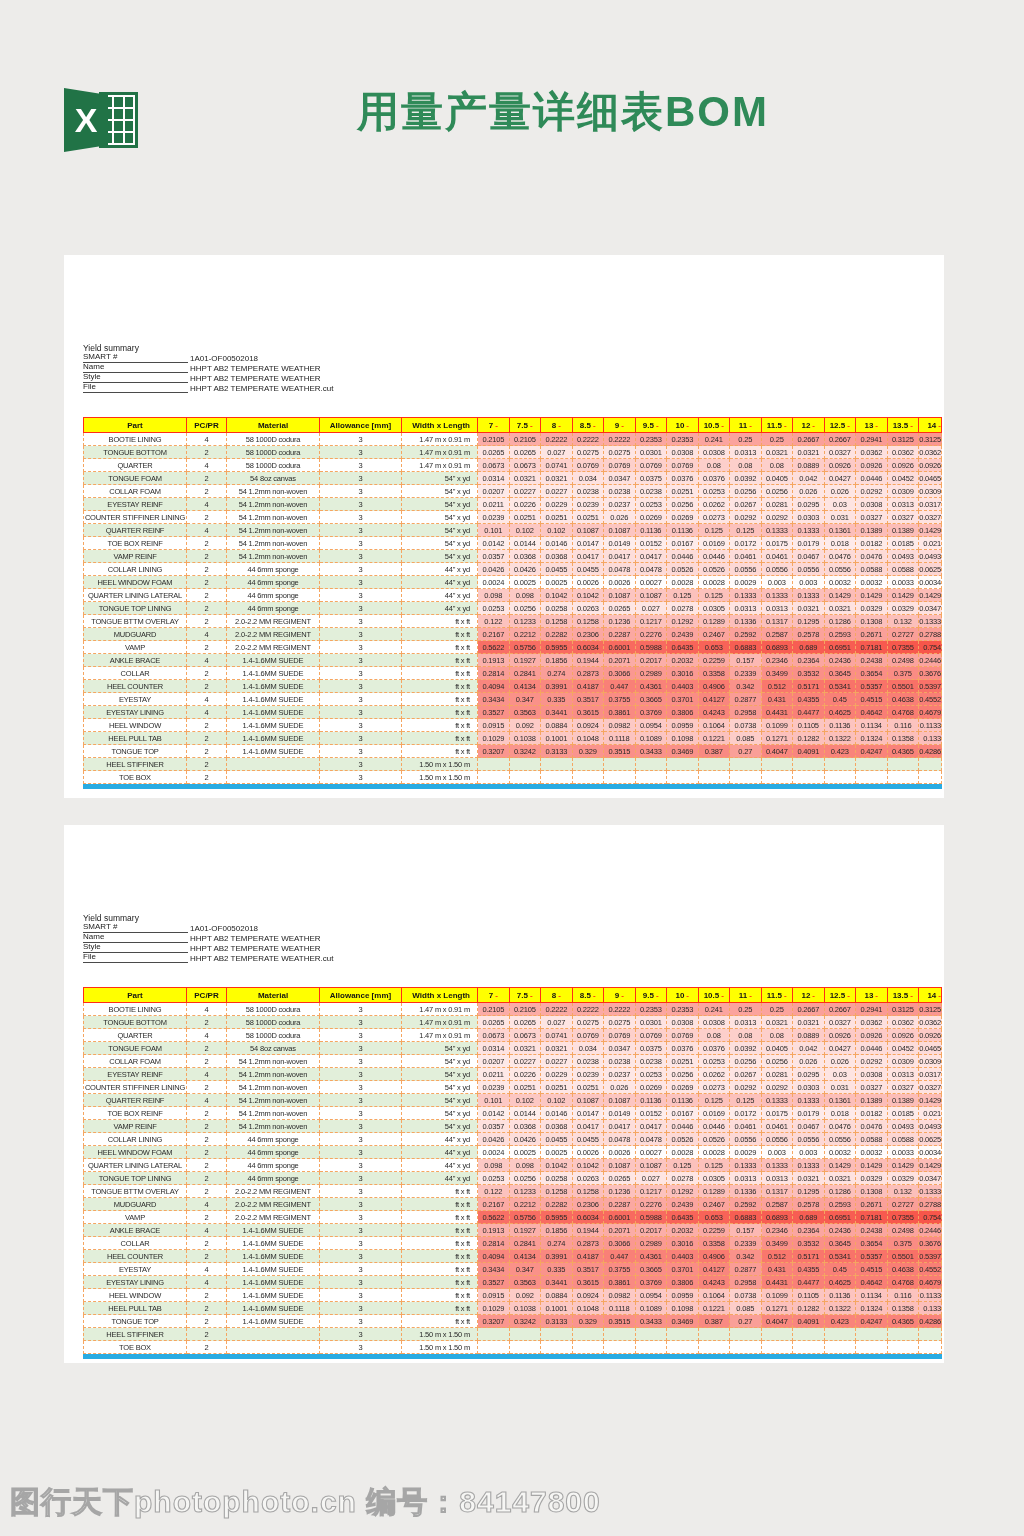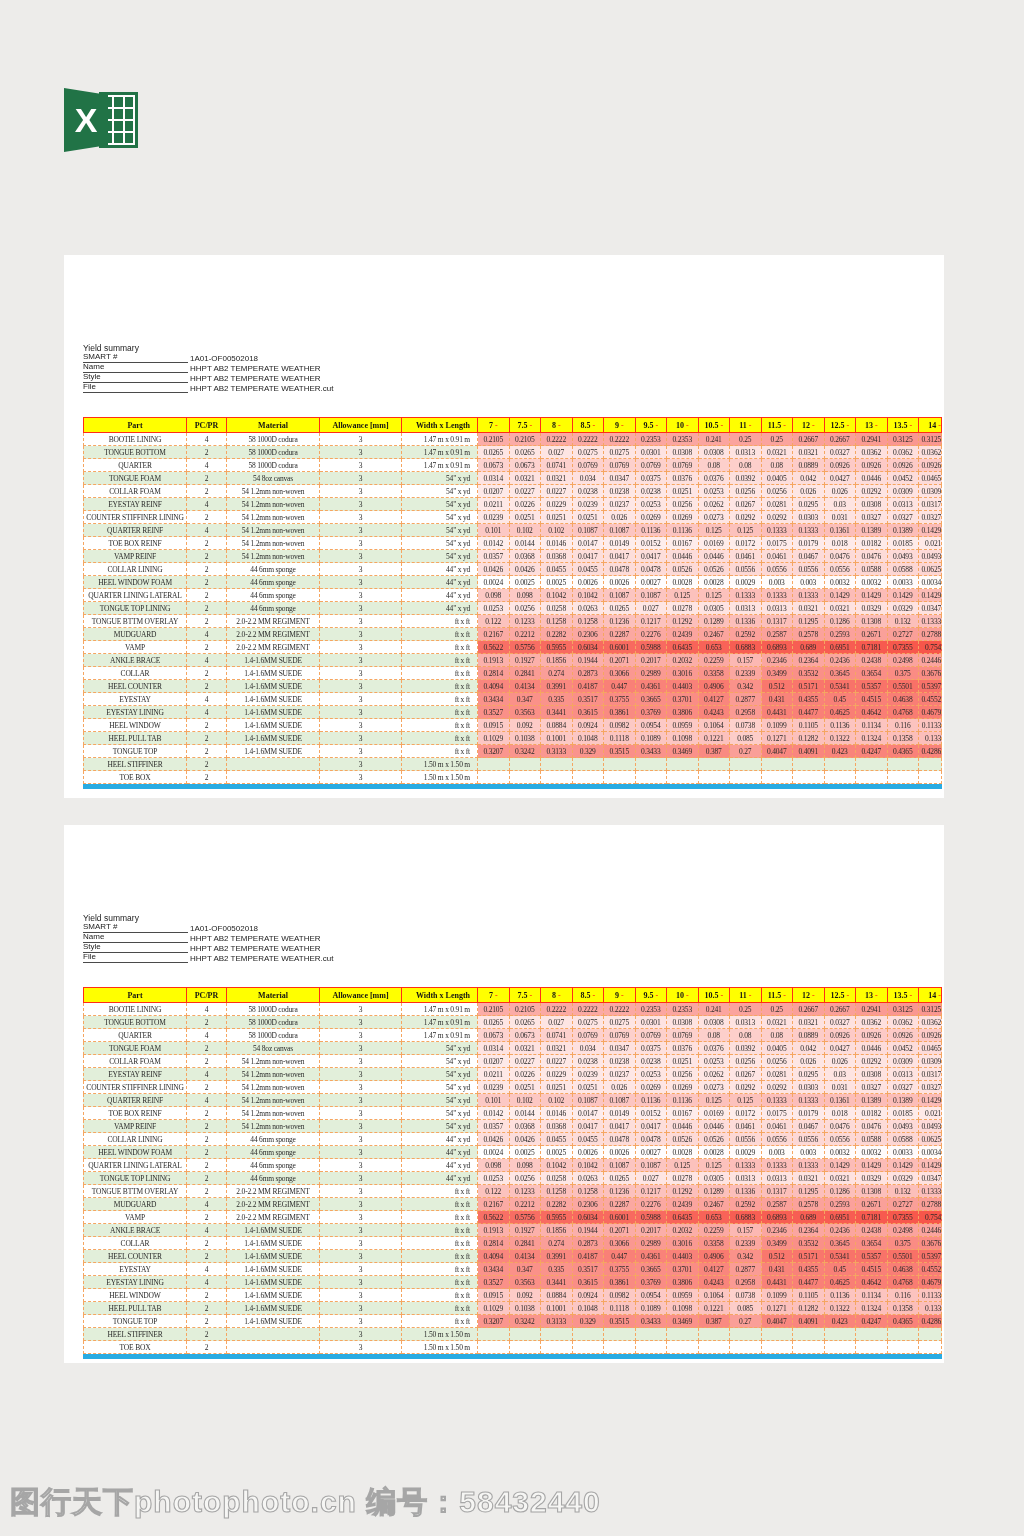--- a/index.html
+++ b/index.html
@@ -32,21 +32,21 @@
   .panel{position:absolute;left:64px;width:880px;background:#fff;}
   #panel-1{top:255px;height:543px;}
   #panel-2{top:825px;height:538px;}
   .meta{position:absolute;left:19px;top:88px;color:#222;}
   .ys-label{font-size:8.5px;line-height:10px;}
   .meta-row{display:flex;height:10px;align-items:center;}
   .meta-label{width:105px;height:100%;border-bottom:1px solid #4a4a4a;font-size:8px;display:flex;align-items:flex-end;box-sizing:border-box;padding-bottom:1px;}
   .meta-value{font-size:8px;padding-left:2px;white-space:nowrap;}
   
   .bom{position:absolute;left:19px;top:162px;width:859px;}
-  .trow{display:grid;grid-template-columns:104px 40px 93px 82px 76px repeat(14,31.5px) 23px;font-family:Liberation Serif, serif;}
+  .trow{display:grid;grid-template-columns:104px 40px 93px 82px 76px repeat(14,31.5px) 23px;}
   .cell{
     box-sizing:border-box;height:13px;overflow:hidden;white-space:nowrap;
     display:flex;align-items:center;justify-content:center;
     font-size:7.5px;color:#2a2a2a;letter-spacing:-0.2px;
     border-right:1px dashed var(--dash,#f5a661);
     border-bottom:1px dashed var(--dash,#f5a661);
     background:#fff;
   }
   .trow .cell:first-child{border-left:1px dashed var(--dash,#f5a661);}
   .band .cell{background:var(--band,#e2efda);}
@@ -84,20 +84,21 @@
       <i></i>
       <i></i>
       <i></i>
   </div>
   <div class="xl-x">
     <span>X</span>
   </div>
 </div>
 
 <div class="titles">
+  <h1 class="page-title">用量产量详细表BOM</h1>
 </div>
 
 <section class="panel" id="panel-1">
     <div class="meta">
       <div class="ys-label">Yield summary</div>
       <div class="meta-row">
         <div class="meta-label">SMART #</div>
         <div class="meta-value">1A01-OF00502018</div>
       </div>
       <div class="meta-row">
@@ -1457,13 +1458,13 @@
         <div class="cell ynum"></div>
         <div class="cell ynum"></div>
         <div class="cell ynum"></div>
         <div class="cell ynum"></div>
         <div class="cell ynum ylast"></div>
       </div>
       <div class="tbar"></div>
     </div>
   </section>
 
-<div class="watermark">图行天下photophoto.cn 编号：58432440</div>
+<div class="watermark">图行天下photophoto.cn 编号：84147800</div>
 
 </body></html>

